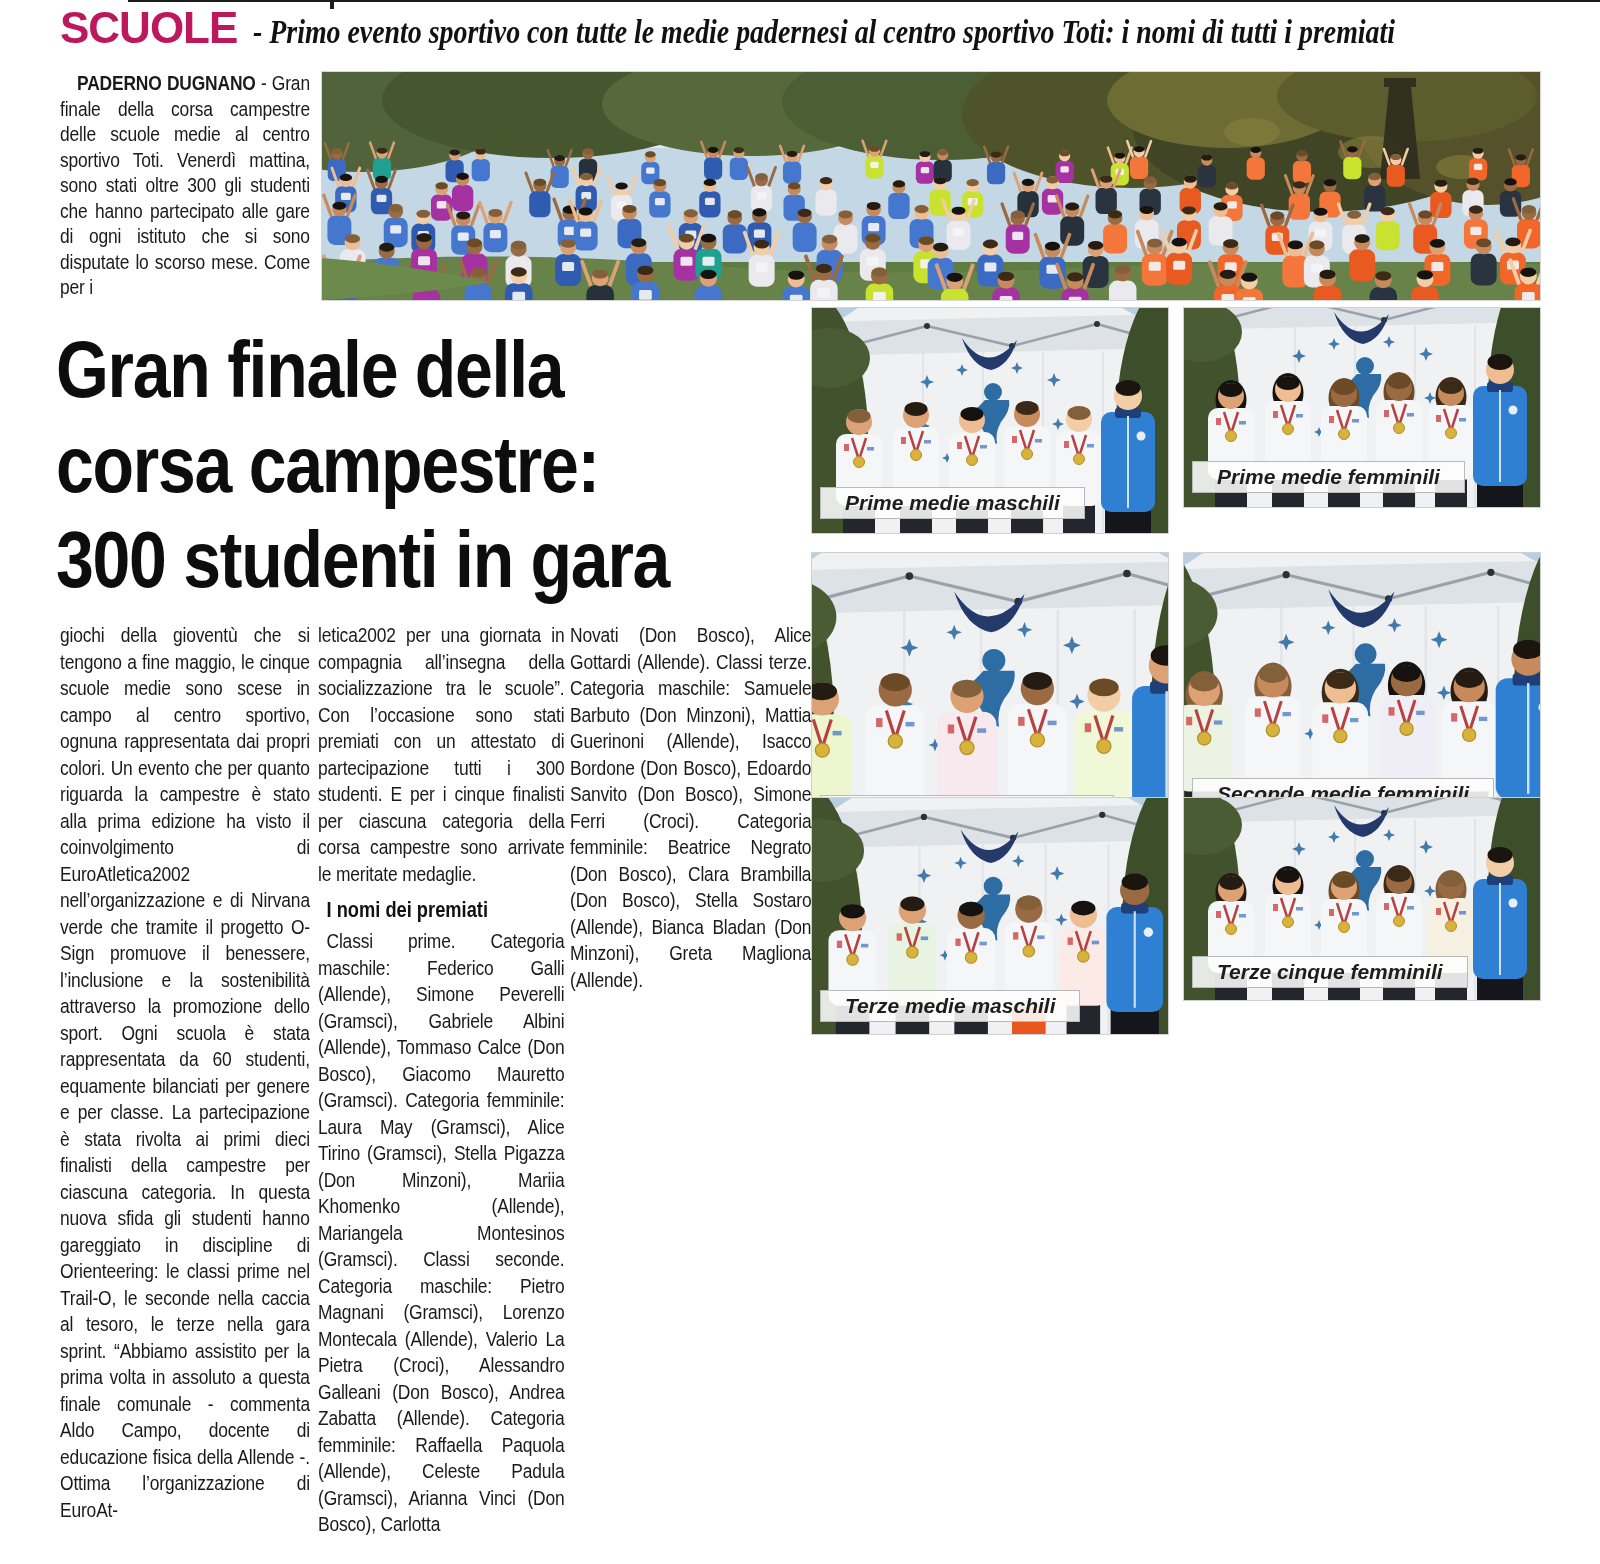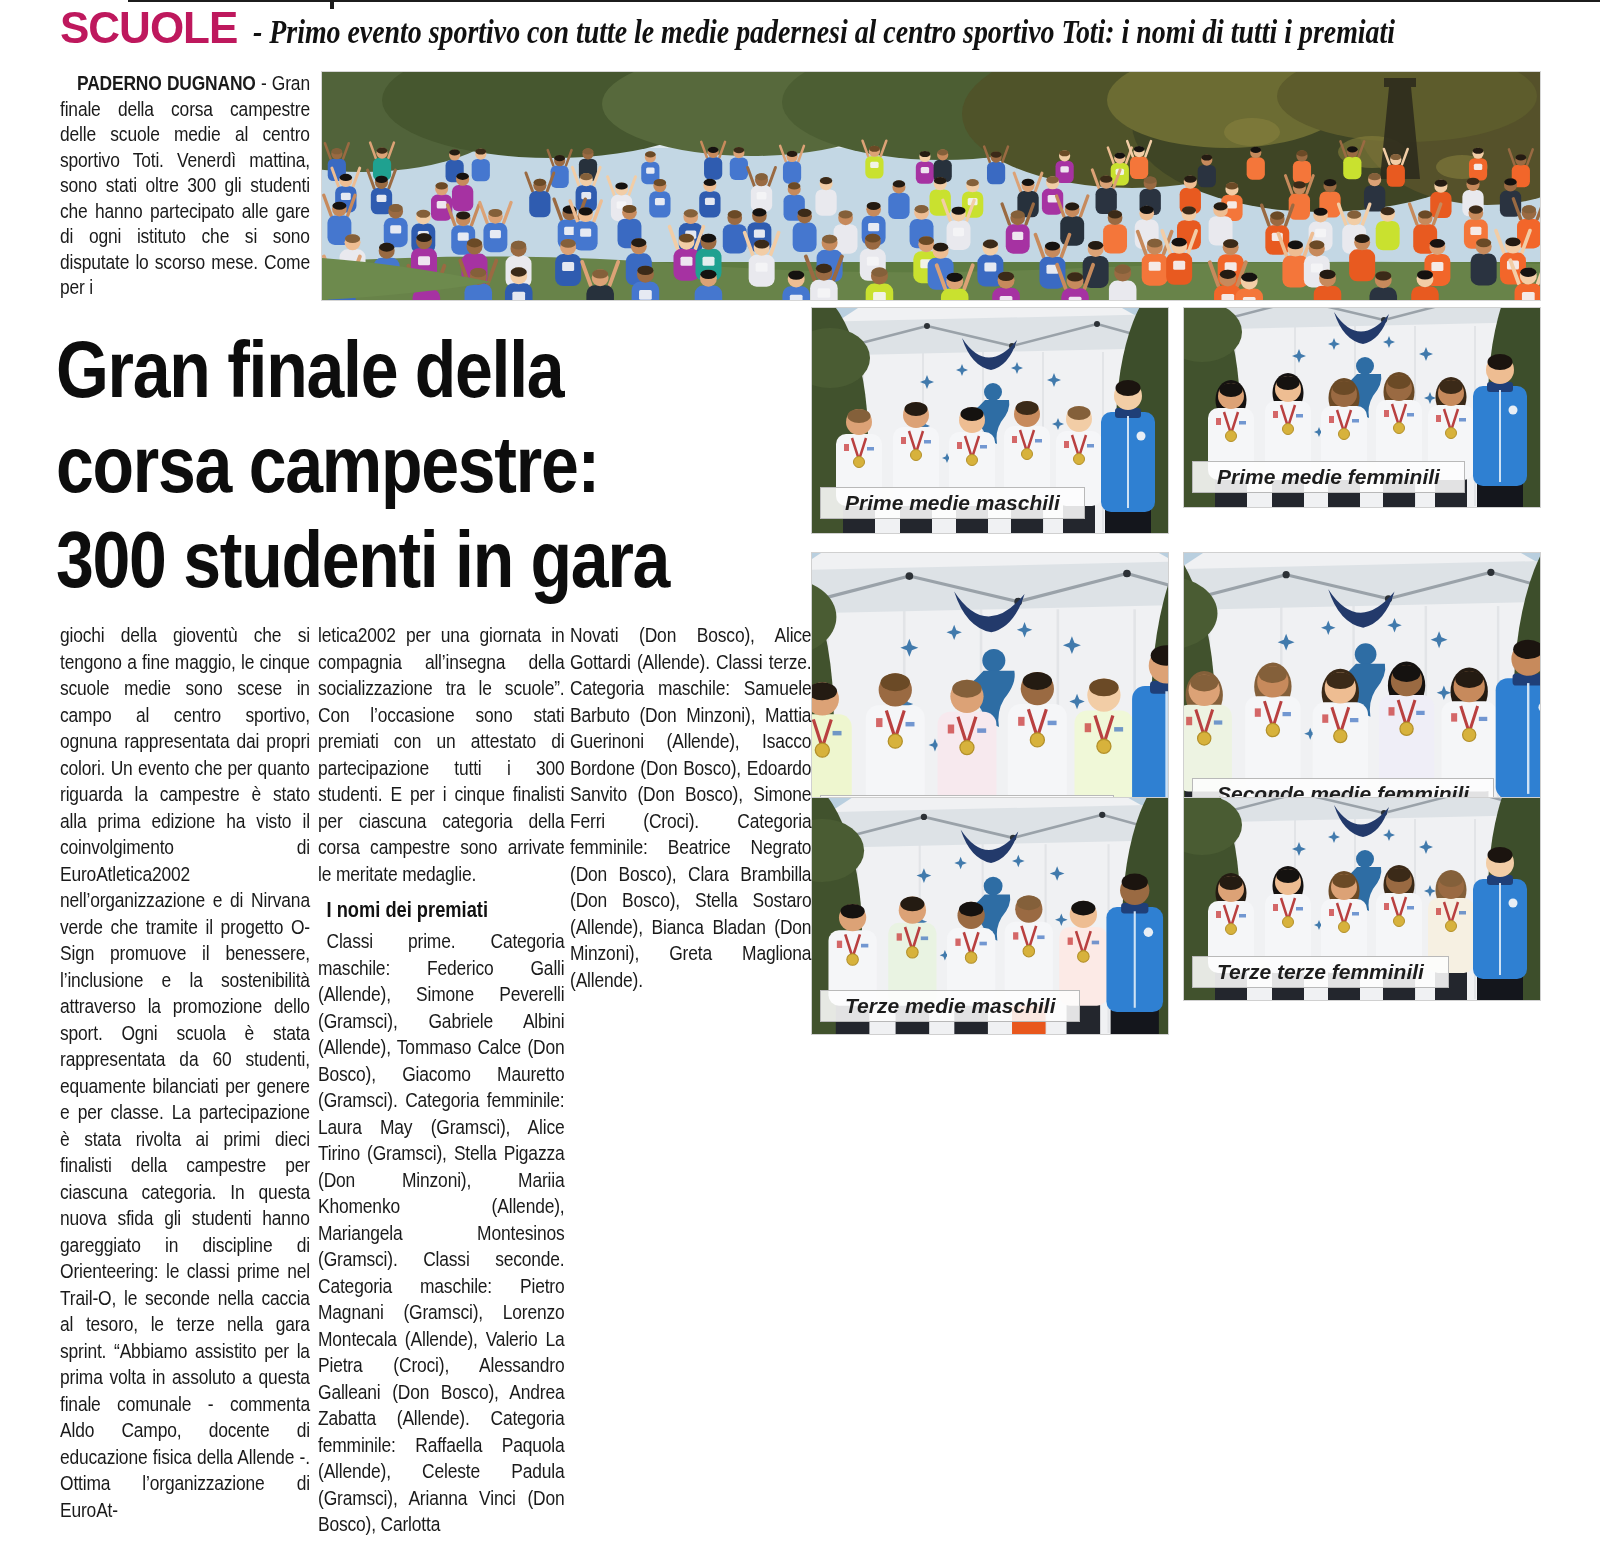--- a/index.html
+++ b/index.html
@@ -1151,21 +1151,21 @@
         <rect x="252" y="133" width="5" height="7" fill="#cc4444" opacity="0.8"></rect>
         <rect x="275" y="136" width="7" height="3.5" fill="#3a6fc0" opacity="0.7"></rect>
         <rect x="293" y="202" width="46" height="23" fill="#14161c"></rect>
         <rect x="289" y="104" width="54" height="100" rx="10" fill="#2f80d2"></rect>
         <rect x="303" y="100" width="26" height="10" rx="3" fill="#1f3f78"></rect>
         <line x1="316" y1="108" x2="316" y2="200" stroke="#cfe2f4" stroke-width="2"></line>
         <circle cx="329" cy="128" r="4.5" fill="#e8eef5"></circle>
         <circle cx="316" cy="88" r="14" fill="#f2cda6"></circle>
         <ellipse cx="316" cy="80" rx="12.5" ry="8" fill="#1b140f"></ellipse>
       </svg>
-    <figcaption>Terze terze femminili</figcaption>
+    <figcaption>Terze cinque femminili</figcaption>
   </figure>
 
   <div class="col col1">
     <p>giochi della gioventù che si tengono a fine maggio, le cinque scuole medie sono scese in campo al centro sportivo, ognuna rappresentata dai propri colori. Un evento che per quanto riguarda la campestre è stato alla prima edizione ha visto il coinvolgimento di EuroAtletica2002 nell’organizzazione e di Nirvana verde che tramite il progetto O-Sign promuove il benessere, l’inclusione e la sostenibilità attraverso la promozione dello sport. Ogni scuola è stata rappresentata da 60 studenti, equamente bilanciati per genere e per classe. La partecipazione è stata rivolta ai primi dieci finalisti della campestre per ciascuna categoria. In questa nuova sfida gli studenti hanno gareggiato in discipline di Orienteering: le classi prime nel Trail-O, le seconde nella caccia al tesoro, le terze nella gara sprint. “Abbiamo assistito per la prima volta in assoluto a questa finale comunale - commenta Aldo Campo, docente di educazione fisica della Allende -. Ottima l’organizzazione di EuroAt-</p>
   </div>
   <div class="col col2">
     <p>letica2002 per una giornata in compagnia all’insegna della socializzazione tra le scuole”. Con l’occasione sono stati premiati con un attestato di partecipazione tutti i 300 studenti. E per i cinque finalisti per ciascuna categoria della corsa campestre sono arrivate le meritate medaglie.</p>
     <h3 class="subhead">I nomi dei premiati</h3>
     <p class="indent-p">Classi prime. Categoria maschile: Federico Galli (Allende), Simone Peverelli (Gramsci), Gabriele Albini (Allende), Tommaso Calce (Don Bosco), Giacomo Mauretto (Gramsci). Categoria femminile: Laura May (Gramsci), Alice Tirino (Gramsci), Stella Pigazza (Don Minzoni), Mariia Khomenko (Allende), Mariangela Montesinos (Gramsci). Classi seconde. Categoria maschile: Pietro Magnani (Gramsci), Lorenzo Montecala (Allende), Valerio La Pietra (Croci), Alessandro Galleani (Don Bosco), Andrea Zabatta (Allende). Categoria femminile: Raffaella Paquola (Allende), Celeste Padula (Gramsci), Arianna Vinci (Don Bosco), Carlotta</p>
   </div>

